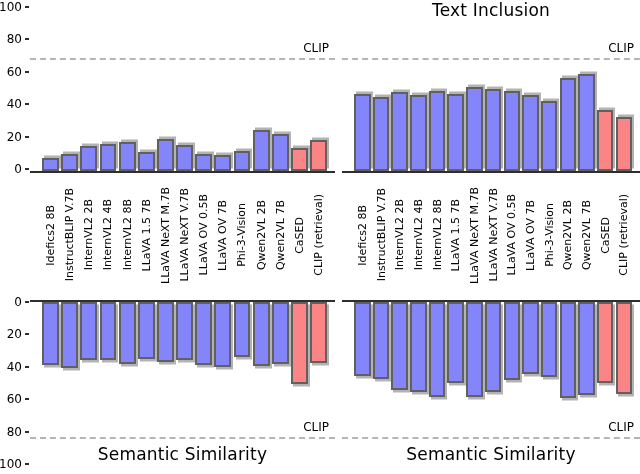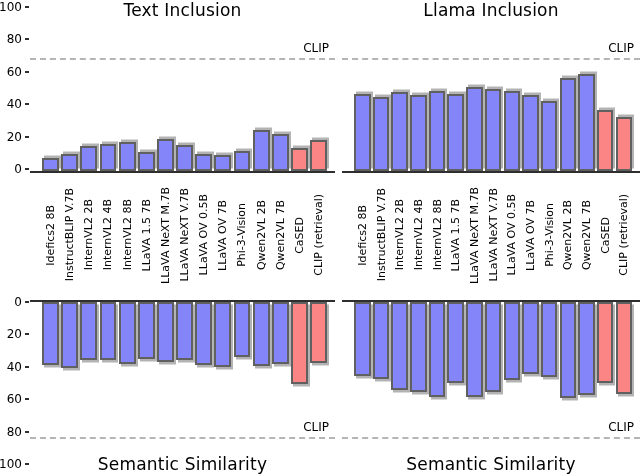--- a/index.html
+++ b/index.html
@@ -10,21 +10,21 @@
   }
   .panel { position:absolute; height:164px; box-sizing:content-box; }
   .panel.top    { top:7px;   border-bottom:2px solid #2e2e2e; }
   .panel.bottom { top:300px; border-top:2px solid #2e2e2e; }
   .left-col  { left:30px;  width:305px; }
   .right-col { left:342px; width:298px; }
 
   .chart-title { position:absolute; left:0; right:0; text-align:center;
                  font-size:17px; letter-spacing:0.2px; }
   .panel.top .chart-title    { top:-7px; }
-  .panel.bottom .chart-title { top:152px; }
+  .panel.bottom .chart-title { top:142px; }
 
   .bars { position:absolute; left:0; right:0; height:162px;
           display:flex; padding:0 7px 0 11px; }
   .panel.top .bars    { bottom:0; align-items:flex-end; }
   .panel.bottom .bars { top:0;    align-items:flex-start; }
   .slot { flex:1; display:flex; justify-content:center; }
   .bar  { width:88%; box-sizing:border-box; border:2px solid #606060; }
   .panel.top .bar    { box-shadow: 2px -2.5px 0 0 #b3b3b3; }
   .panel.bottom .bar { box-shadow: 2px  2.5px 0 0 #b3b3b3; }
 
@@ -96,21 +96,20 @@
         <span class="num">80</span>
         <span class="dash"></span>
       </div>
       <div class="ytick" style="top: 456px;">
         <span class="num">100</span>
         <span class="dash"></span>
       </div>
     </div>
 
   <div class="panel top left-col">
-    <div class="chart-title">Text Inclusion</div>
     <div class="clip-label" style="bottom: 116px;">CLIP</div>
     <div class="bars">
         <div class="slot">
           <div class="bar" style="height: 13px; background: rgb(133, 133, 250);"></div>
         </div>
         <div class="slot">
           <div class="bar" style="height: 17px; background: rgb(133, 133, 250);"></div>
         </div>
         <div class="slot">
           <div class="bar" style="height: 25.1px; background: rgb(133, 133, 250);"></div>
@@ -149,21 +148,21 @@
           <div class="bar" style="height: 23.5px; background: rgb(251, 133, 133);"></div>
         </div>
         <div class="slot">
           <div class="bar" style="height: 30.8px; background: rgb(251, 133, 133);"></div>
         </div>
       </div>
   <div class="clip-line" style="bottom: 111px;"></div>
     </div>
 
   <div class="panel top right-col">
-    <div class="chart-title">Llama Inclusion</div>
+    <div class="chart-title">Text Inclusion</div>
     <div class="clip-label" style="bottom: 116px;">CLIP</div>
     <div class="bars">
         <div class="slot">
           <div class="bar" style="height: 77px; background: rgb(133, 133, 250);"></div>
         </div>
         <div class="slot">
           <div class="bar" style="height: 74.5px; background: rgb(133, 133, 250);"></div>
         </div>
         <div class="slot">
           <div class="bar" style="height: 78.6px; background: rgb(133, 133, 250);"></div>

